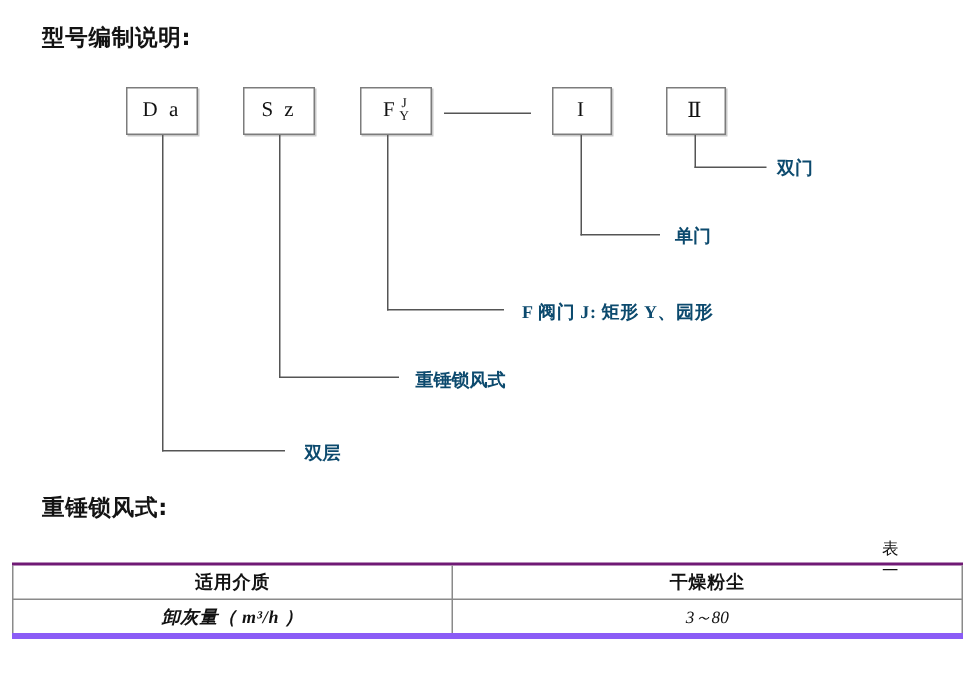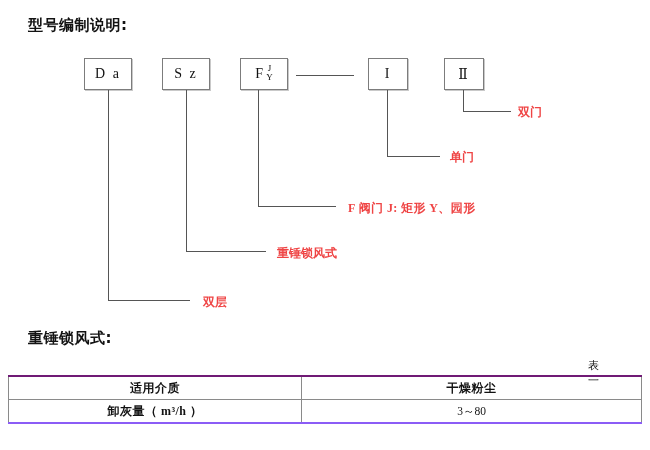--- a/index.html
+++ b/index.html
@@ -71,21 +71,21 @@
   }
   .ln-v { width: 1px; }
   .ln-h { height: 1px; }
 
   
   .leader-label {
     position: absolute;
     font-family: "DejaVu Sans", "Liberation Sans", sans-serif;
     font-weight: bold;
     font-size: 12px;
-    color: #ef4444;
+    color: #0c4a6e;
     white-space: nowrap;
     text-align: center;
   }
   .leader-label.serif-mix {
     font-family: "Liberation Serif", "DejaVu Serif", serif;
     font-size: 12px;
     letter-spacing: 0.4px;
   }
 
   
@@ -115,21 +115,21 @@
     font-weight: bold;
     font-size: 12px;
     color: #121212;
     padding: 0;
   }
   #perf-table td.val {
     font-weight: normal;
     font-size: 11.5px;
   }
   #perf-table tr:first-child td { border-top: 2px solid #701a75; }
-  #perf-table tr:last-child  td { border-bottom: 2px solid #8b5cf6; }
+  #perf-table tr:last-child  td { border-bottom: 4px solid #8b5cf6; font-style: italic; }
   #perf-table td:first-child { width: 292px; }
   #perf-table .cjk { letter-spacing: 0.5px; }
 </style>
 </head>
 <body>
 
 <div class="page">
 
   <div class="heading" id="heading-model">型号编制说明:</div>
 

